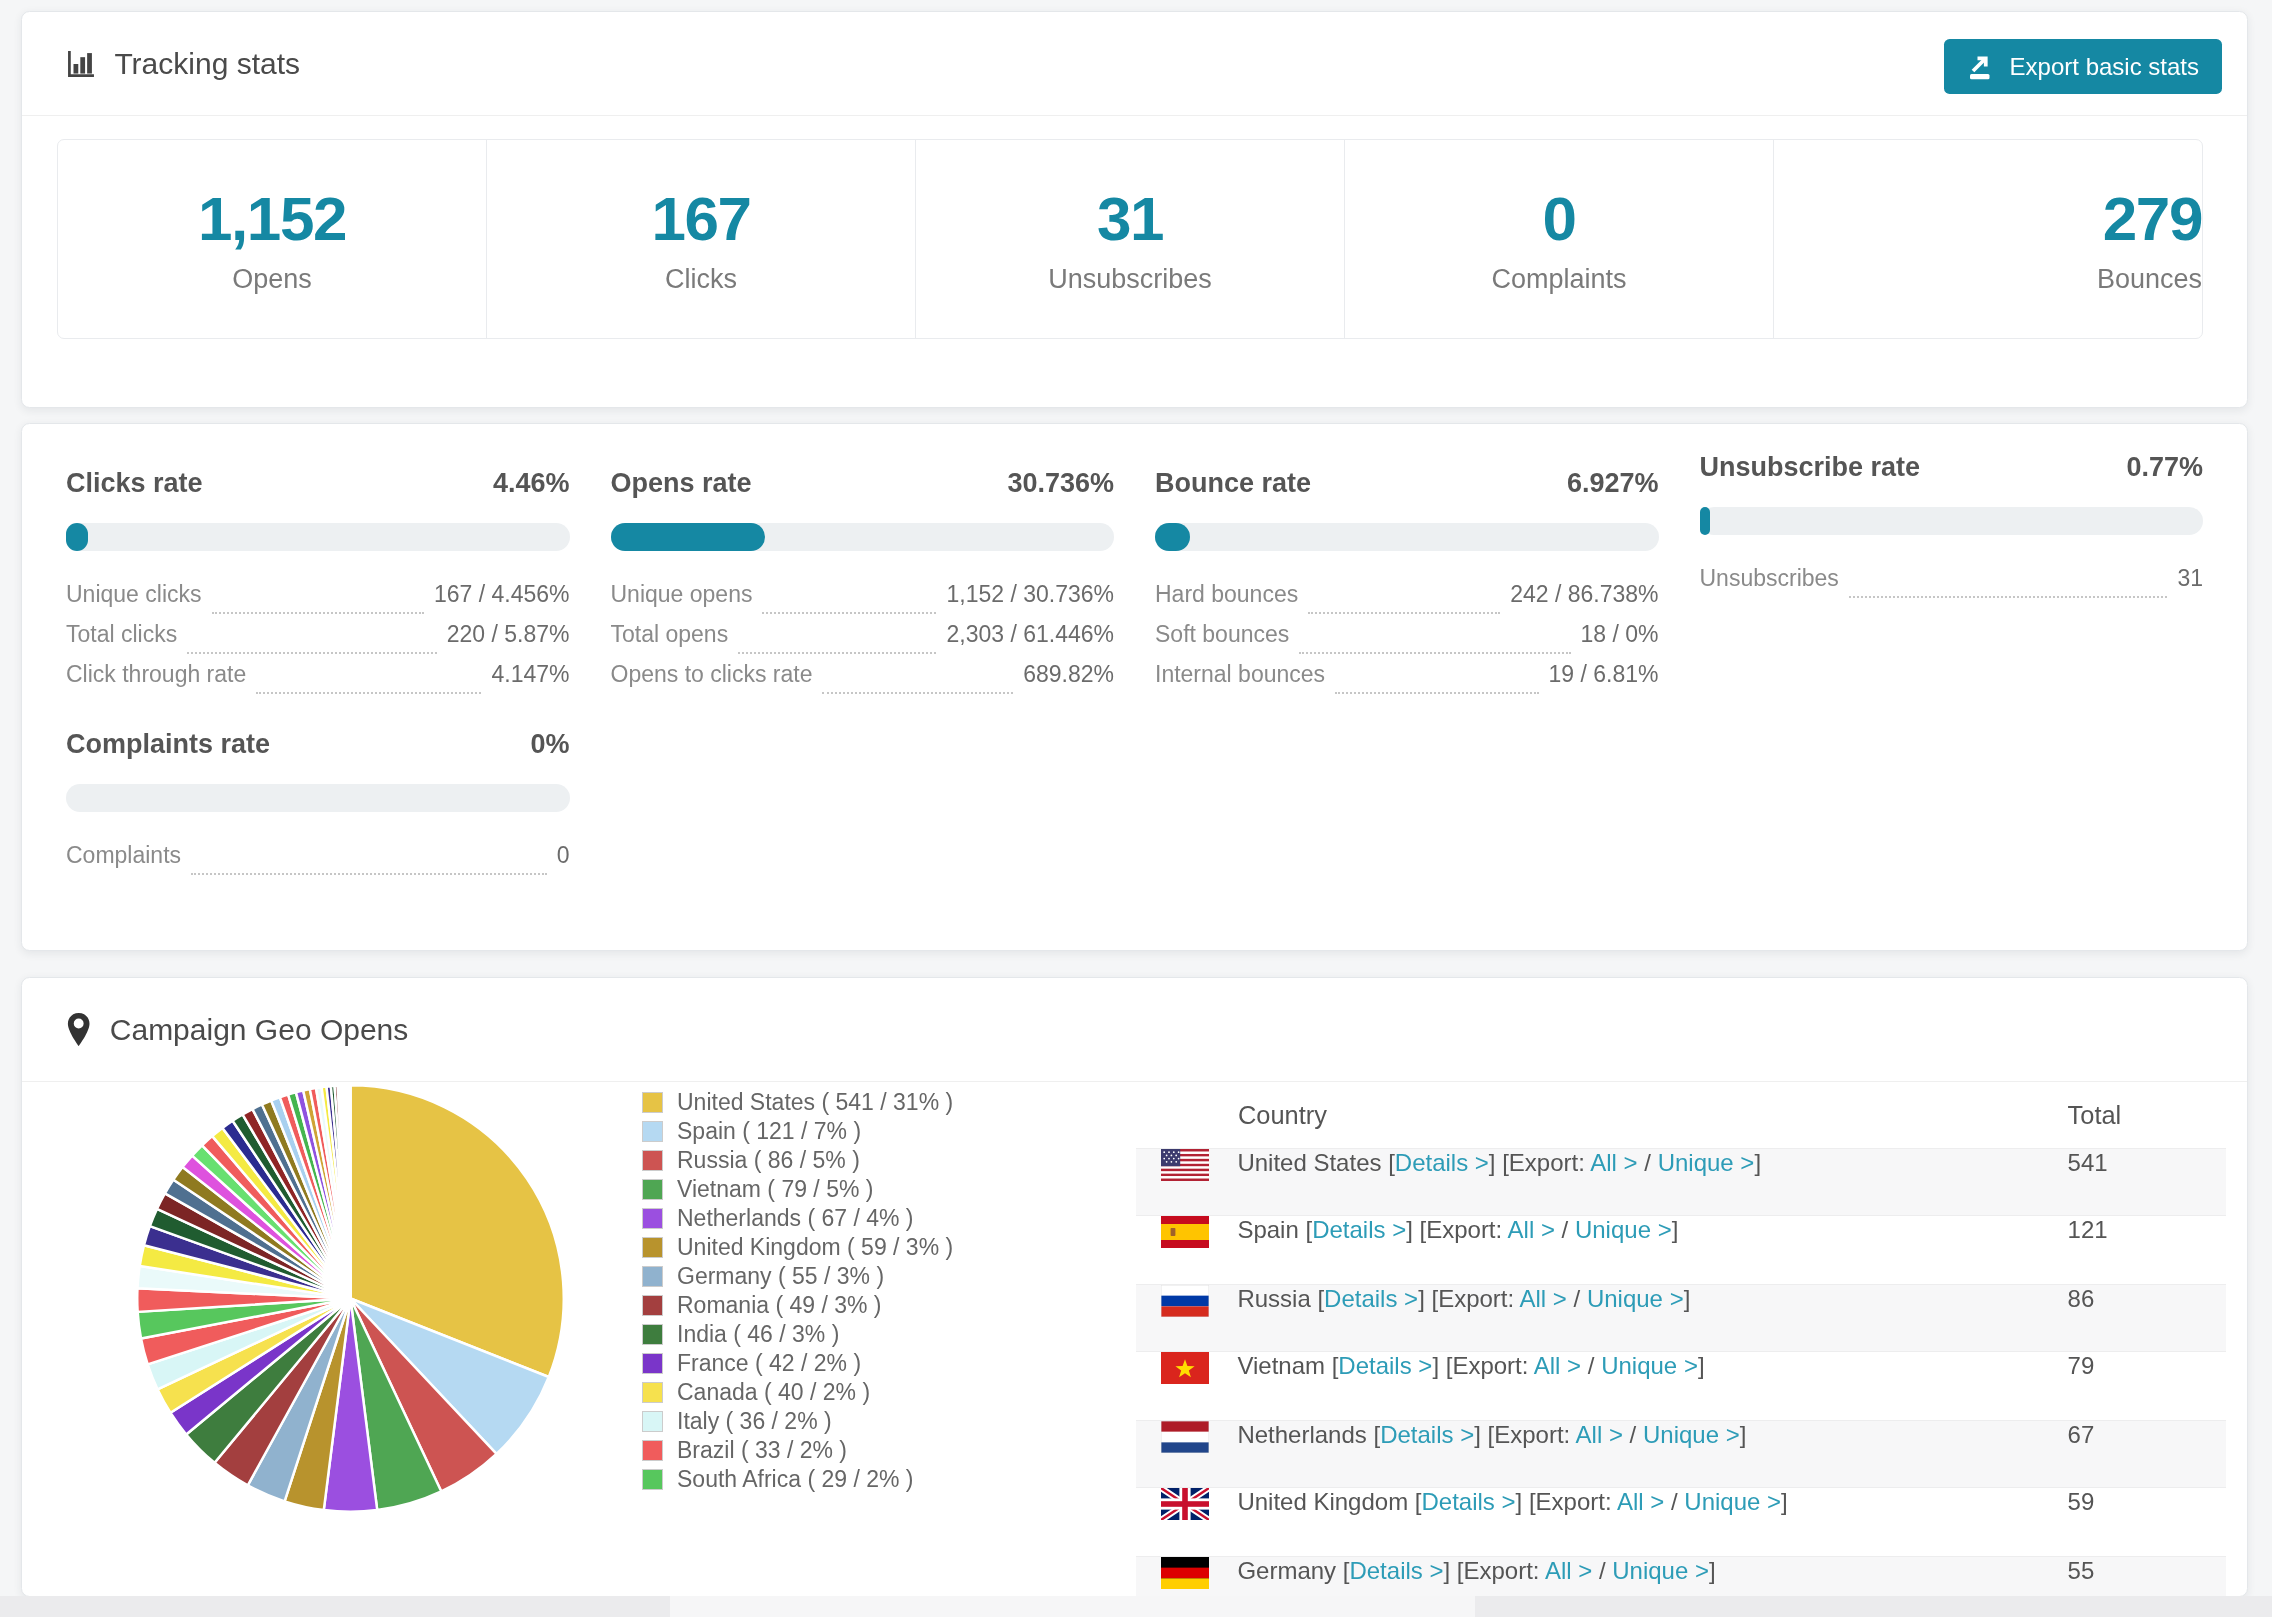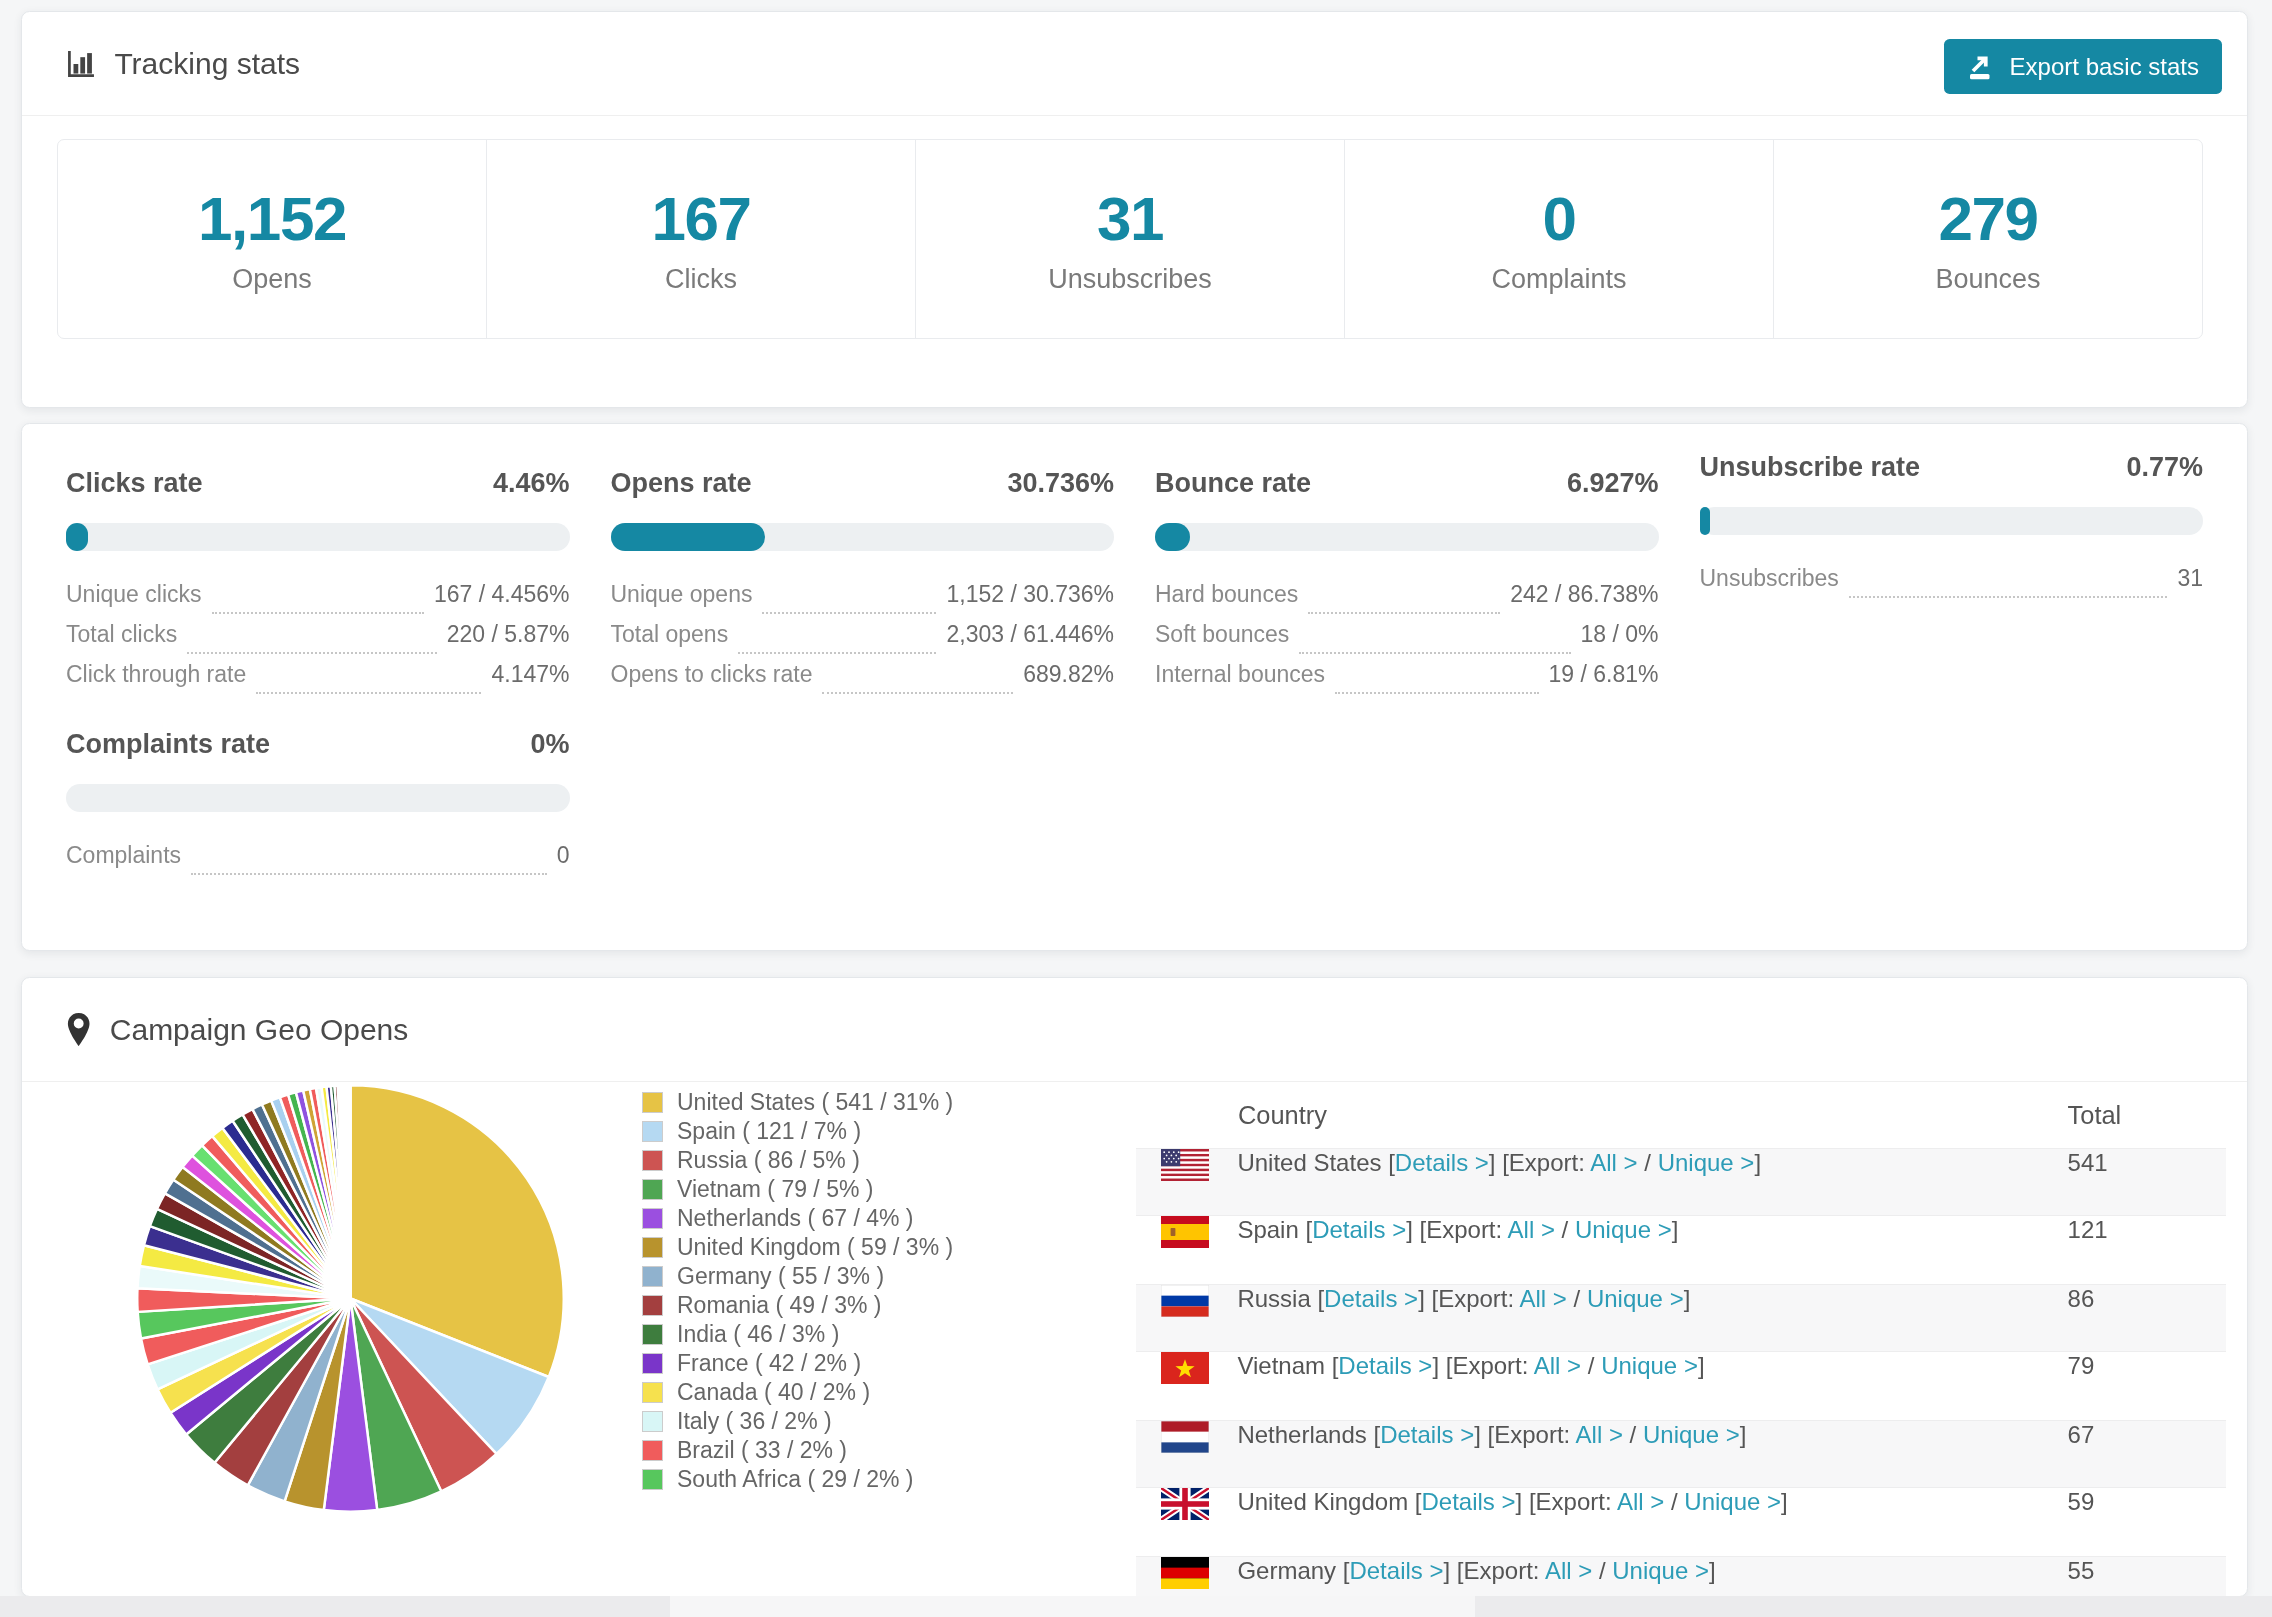--- a/index.html
+++ b/index.html
@@ -29,21 +29,21 @@
     display:flex; align-items:center; gap:16px; padding:0 22.6px; cursor:pointer;
     font-family:"Liberation Sans", sans-serif;
   }
 
   
   #stats-wrap {
     position:absolute; left:35px; right:44px; top:127px; height:200px;
     border:1.4px solid #e9ebee; border-radius:7px; display:flex; background:#fff;
   }
   .stat { flex:1; display:flex; flex-direction:column; align-items:center; justify-content:center; border-right:1.4px solid #e9ebee; }
-  .stat:last-child { border-right:none; }
+  .stat:last-child { border-right:none;align-items:flex-end; }
   .stat-value { font-size:62px; font-weight:700; color:#1588a3; letter-spacing:-1.4px; }
   .stat-label { font-size:27px; color:#7a7a7a; margin-top:10px; }
 
   
   #rates-grid { padding:0 44px 28px 44px; display:grid; grid-template-columns:1fr 1fr 1fr 1fr; column-gap:41px; }
   .rate-block { padding-top:44px; }
   .rate-block.row2 { padding-top:28px; }
   .rate-head { display:flex; justify-content:space-between; align-items:baseline; font-size:27px; font-weight:700; color:#555; }
   .rate-bar { margin-top:24px; height:28px; background:#edf0f2; border-radius:14px; position:relative; }
   .rate-fill { position:absolute; left:0; top:0; bottom:0; background:#1588a3; border-radius:14px; }

